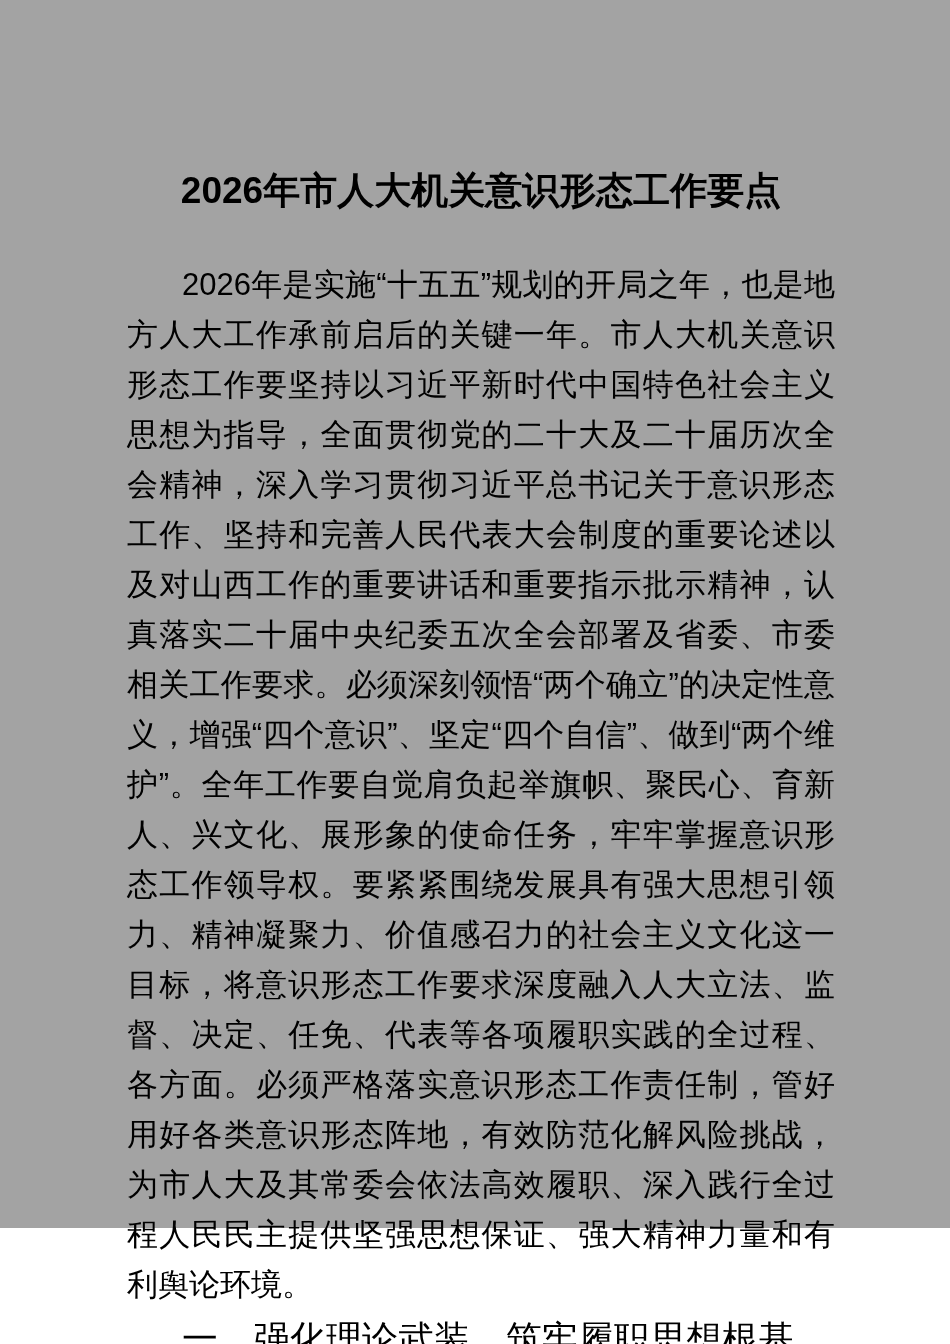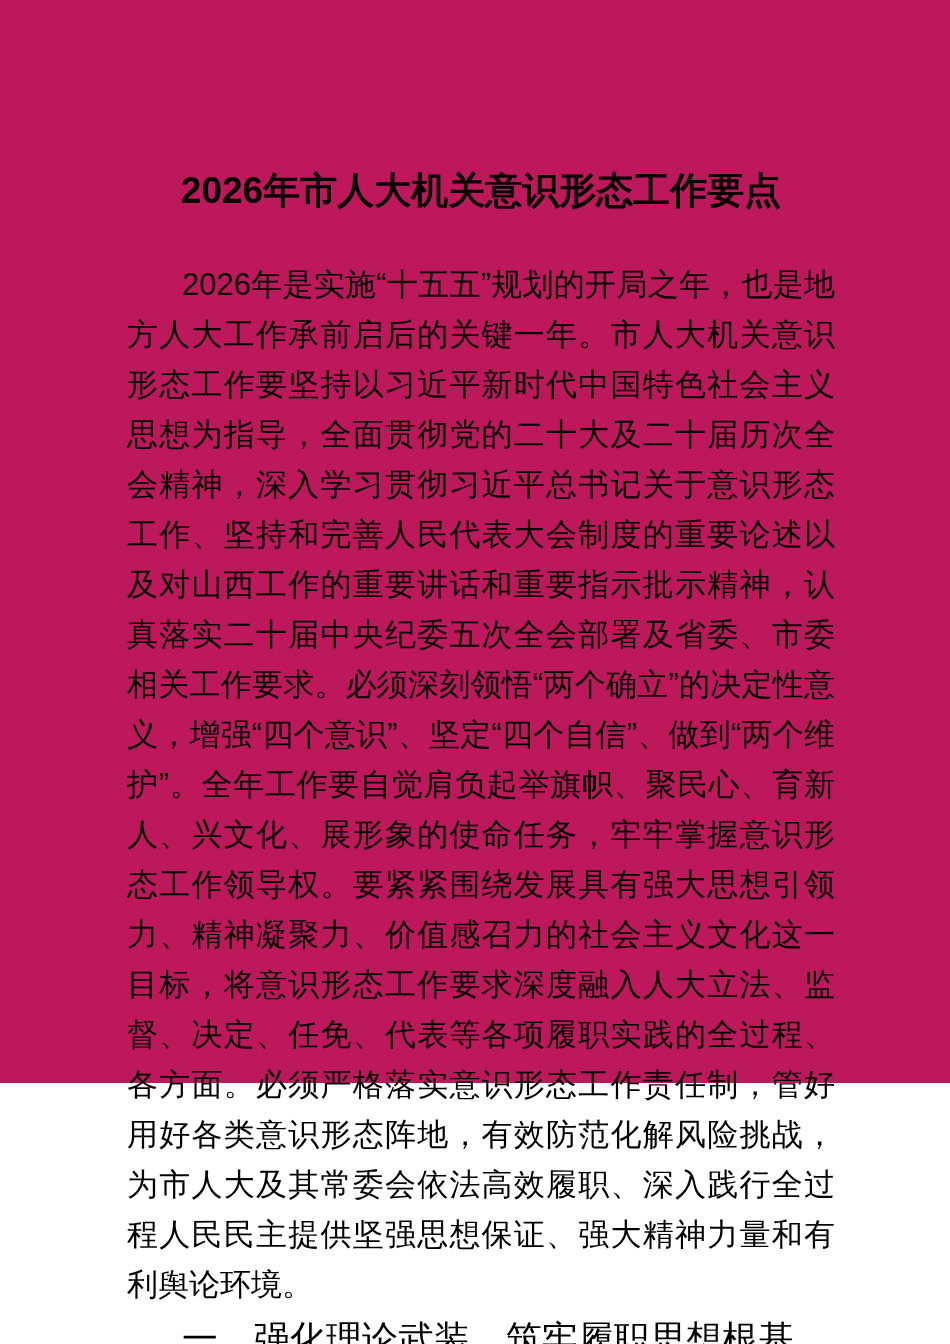--- a/index.html
+++ b/index.html
@@ -12,22 +12,22 @@
     height: 1344px;
     font-family: "Liberation Sans", "DejaVu Sans", sans-serif;
     color: #000000;
     -webkit-font-smoothing: antialiased;
     overflow: hidden;
   }
 
   .page {
     position: relative;
     width: 950px;
-    height: 1083px;
-    background: #be185d;
+    height: 1228px;
+    background: #a3a3a3;
     box-sizing: border-box;
   }
 
   .content {
     position: absolute;
     left: 127px;
     top: 0;
     width: 708px;
   }
 

